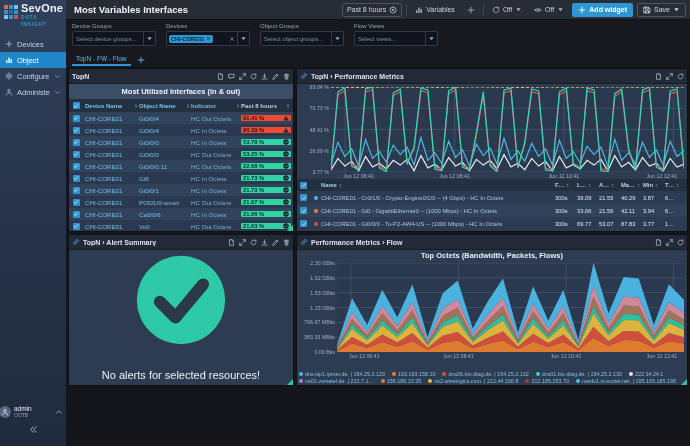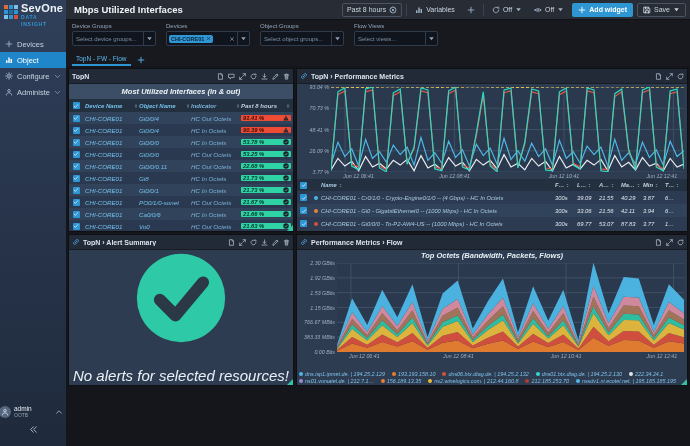--- a/index.html
+++ b/index.html
@@ -63,21 +63,21 @@
   .tabrow{position:absolute;left:66px;top:54px;width:624px;height:12px;display:flex;align-items:flex-end;padding-left:6px;box-sizing:border-box;background:#17191f;}
   .tab{font-size:6.5px;color:#5db8ea;padding:0 4px 2px 4px;border-bottom:2px solid #2f96d4;cursor:pointer;white-space:nowrap;}
   .tab-plus{color:#5db8ea;margin-left:6px;padding-bottom:2px;cursor:pointer;}
 
   
   .panel{position:absolute;background:#2d3c51;border:1px solid #0e1014;box-sizing:border-box;display:flex;flex-direction:column;}
   .p-hdr{height:14px;flex:none;background:#222a37;display:flex;align-items:center;gap:3px;padding:0 3px;border-bottom:1px solid #171c25;}
   .p-title{font-size:7px;font-weight:bold;color:#dbe3ec;white-space:nowrap;overflow:hidden;flex:1;}
   .p-icons{display:flex;align-items:center;gap:4px;color:#aab8c8;}
   .p-icons .icn{cursor:pointer;}
-  .p-body{flex:1;position:relative;overflow:hidden;font-style:italic;}
+  .p-body{flex:1;position:relative;overflow:hidden;}
   .rsz{position:absolute;right:0;bottom:0;width:0;height:0;border-style:solid;border-width:0 0 6px 6px;border-color:transparent transparent #2ec4a5 transparent;}
 
   
   .tbl-title{height:15px;background:#3c4e66;display:flex;align-items:center;justify-content:center;
     font-size:7.5px;font-weight:bold;color:#eef3f8;}
   .tbl-hdr{height:13px;background:#233040;display:flex;align-items:center;font-size:6px;font-weight:bold;color:#c2cedb;}
   .tbl-rows{display:flex;flex-direction:column;height:120px;}
   .trow{flex:1;display:flex;align-items:center;font-size:6.2px;}
   .trow:nth-child(odd){background:#31425b;}
   .trow:nth-child(even){background:#2a3950;}
@@ -115,21 +115,21 @@
   .lg-name{flex:1;color:#a9c9de;white-space:nowrap;overflow:hidden;text-overflow:ellipsis;}
   .lg-num{width:22px;flex:none;text-align:left;}
 
   
   .flow-legend{position:absolute;left:2px;right:2px;bottom:1px;display:flex;flex-wrap:wrap;
     column-gap:7px;row-gap:1px;align-content:flex-start;}
   .fl-item{display:flex;align-items:center;gap:2px;font-size:5.4px;color:#7fc0e8;white-space:nowrap;cursor:pointer;}
 
   
   .alert-body{display:flex;flex-direction:column;align-items:center;justify-content:center;height:100%;}
-  .alert-msg{font-size:15px;color:#eaf0f6;margin-top:23px;}
+  .alert-msg{font-size:11px;color:#eaf0f6;margin-top:23px;}
 
   .icn{display:inline-flex;flex:none;}
   .icn svg{display:block;}
   .flow-title{text-align:center;font-size:7.5px;font-weight:bold;color:#e8eef4;height:11px;line-height:11px;}
 </style>
 </head>
 <body>
 
 <div class="app">
 
@@ -214,21 +214,21 @@
         </i>
     </div>
     <div class="side-collapse"><i class="icn">
           <svg width="9" height="9" viewBox="0 0 10 10">
             <path d="M4.8 2L1.8 5L4.8 8M8.2 2L5.2 5L8.2 8" fill="none" stroke="currentColor" stroke-width="1.1" stroke-linecap="round" stroke-linejoin="round"></path>
           </svg>
         </i></div>
   </aside>
 
   <header class="topbar">
-    <div class="page-title">Mbps Utilized Interfaces</div>
+    <div class="page-title">Most Variables Interfaces</div>
     <div class="tb-right">
       <div class="chip">
         <span>Past 8 hours</span>
         <i class="icn">
             <svg width="8" height="8" viewBox="0 0 10 10">
               <path d="M5 1.2a3.8 3.8 0 1 0 0 7.6a3.8 3.8 0 0 0 0-7.6M3.6 3.6l2.8 2.8M6.4 3.6L3.6 6.4" fill="none" stroke="currentColor" stroke-width="1.1" stroke-linecap="round" stroke-linejoin="round"></path>
             </svg>
           </i>
       </div>
       <span class="sep"></span>

